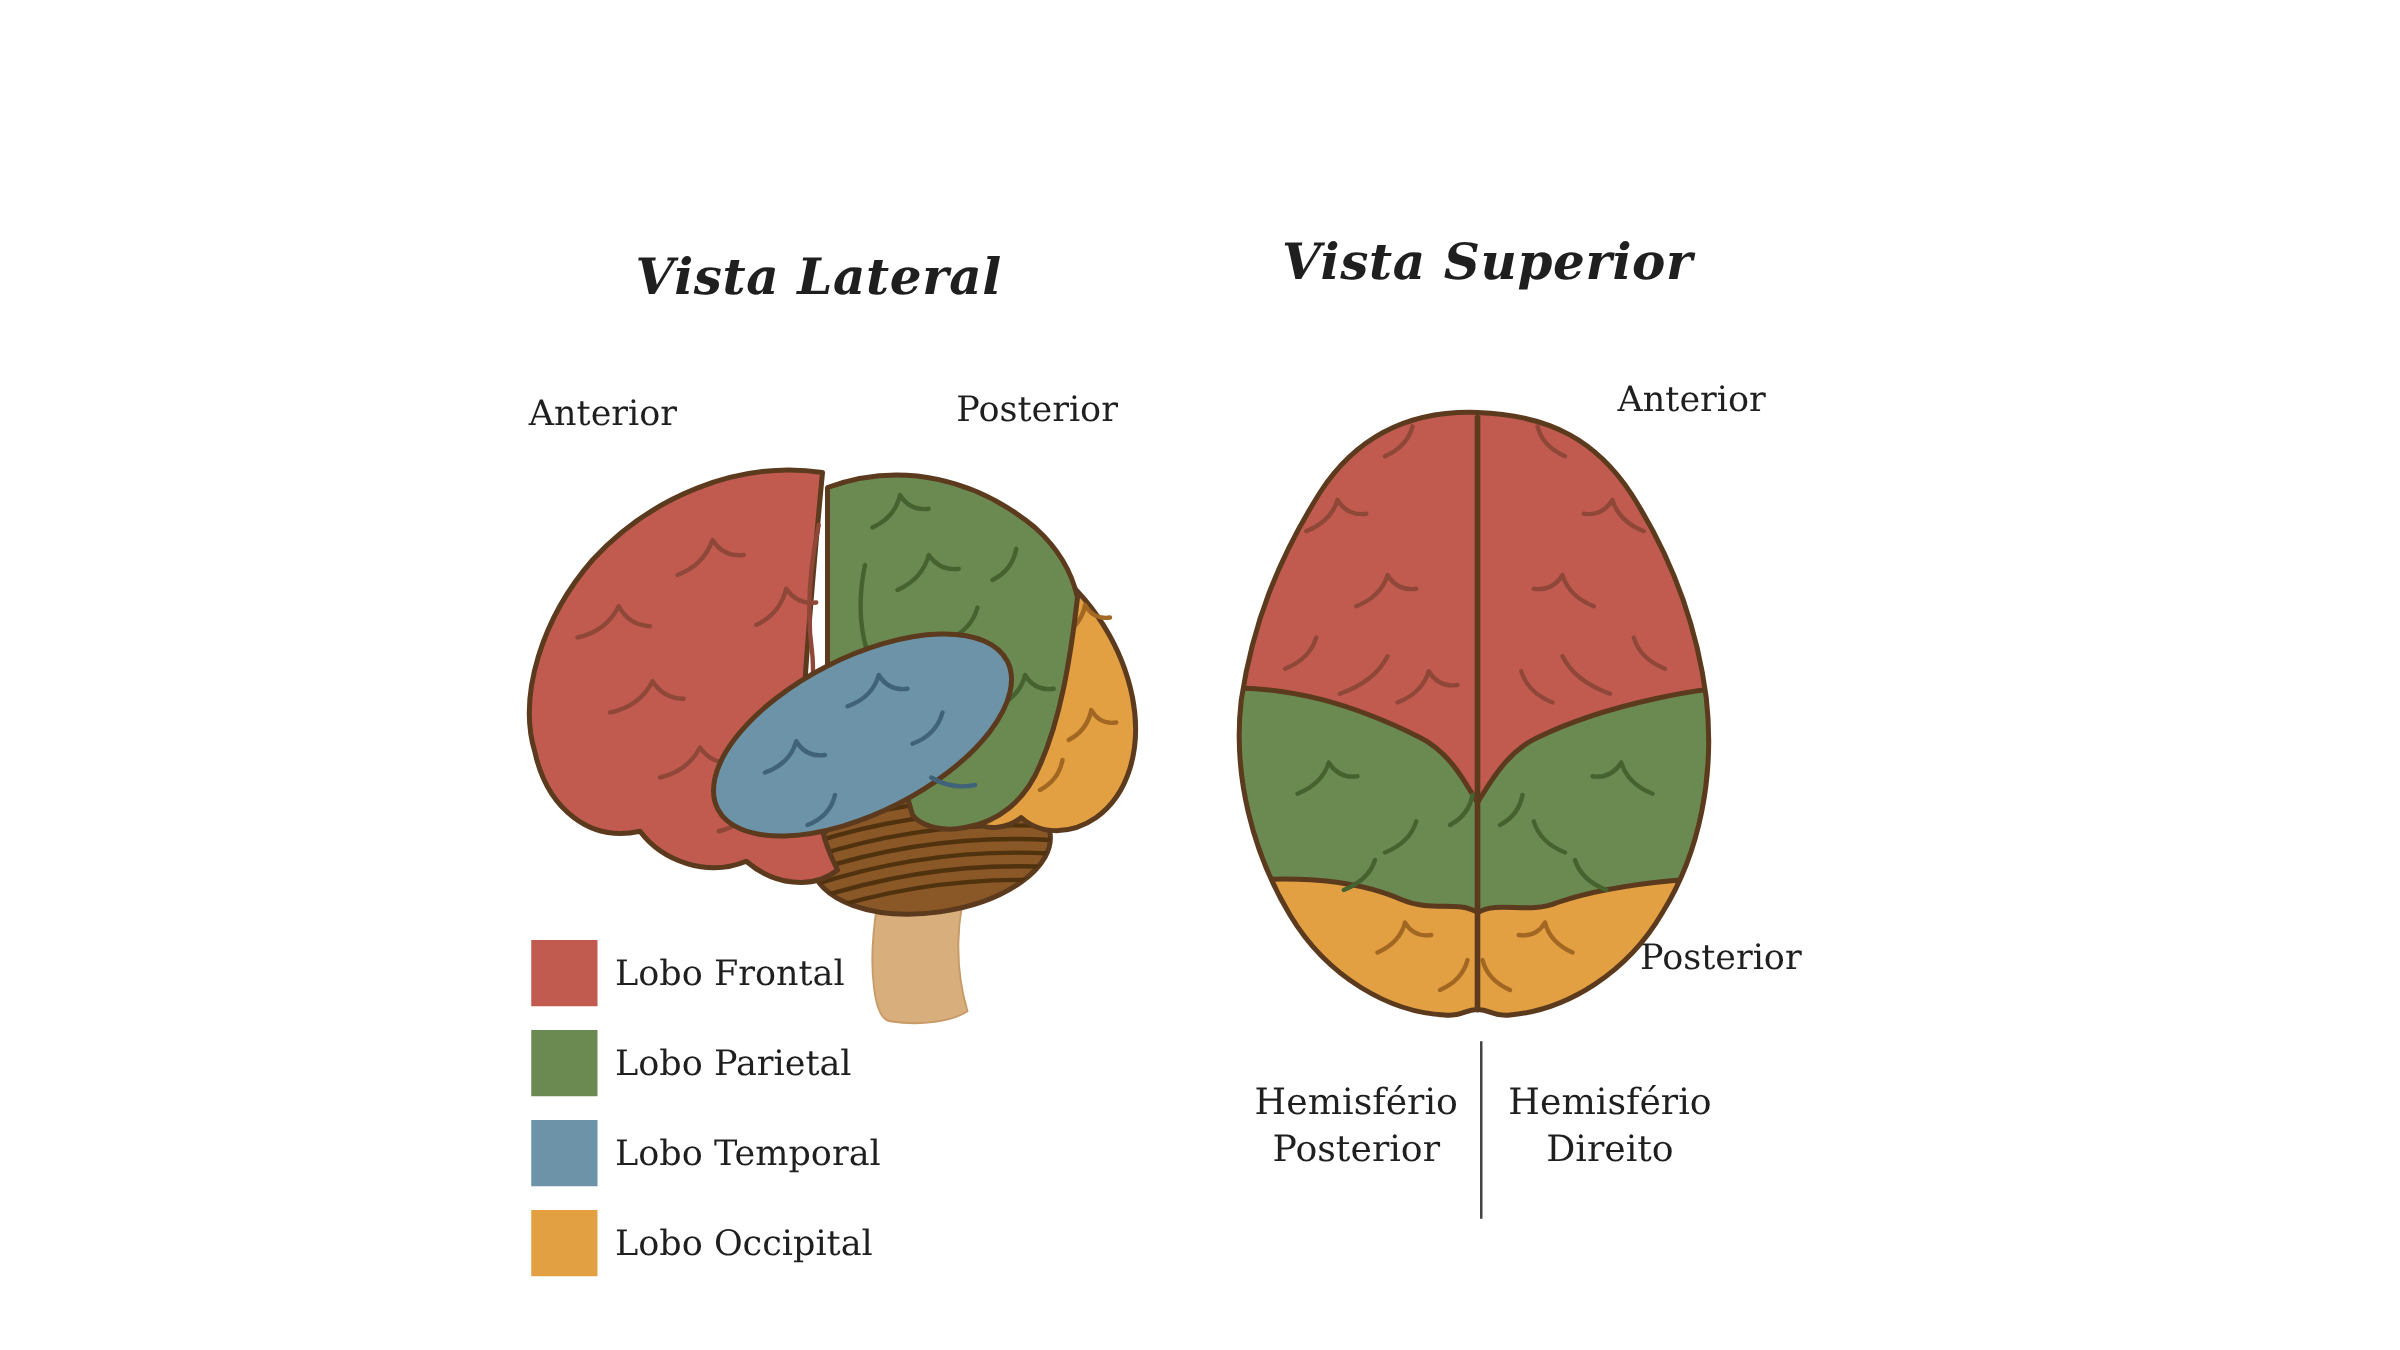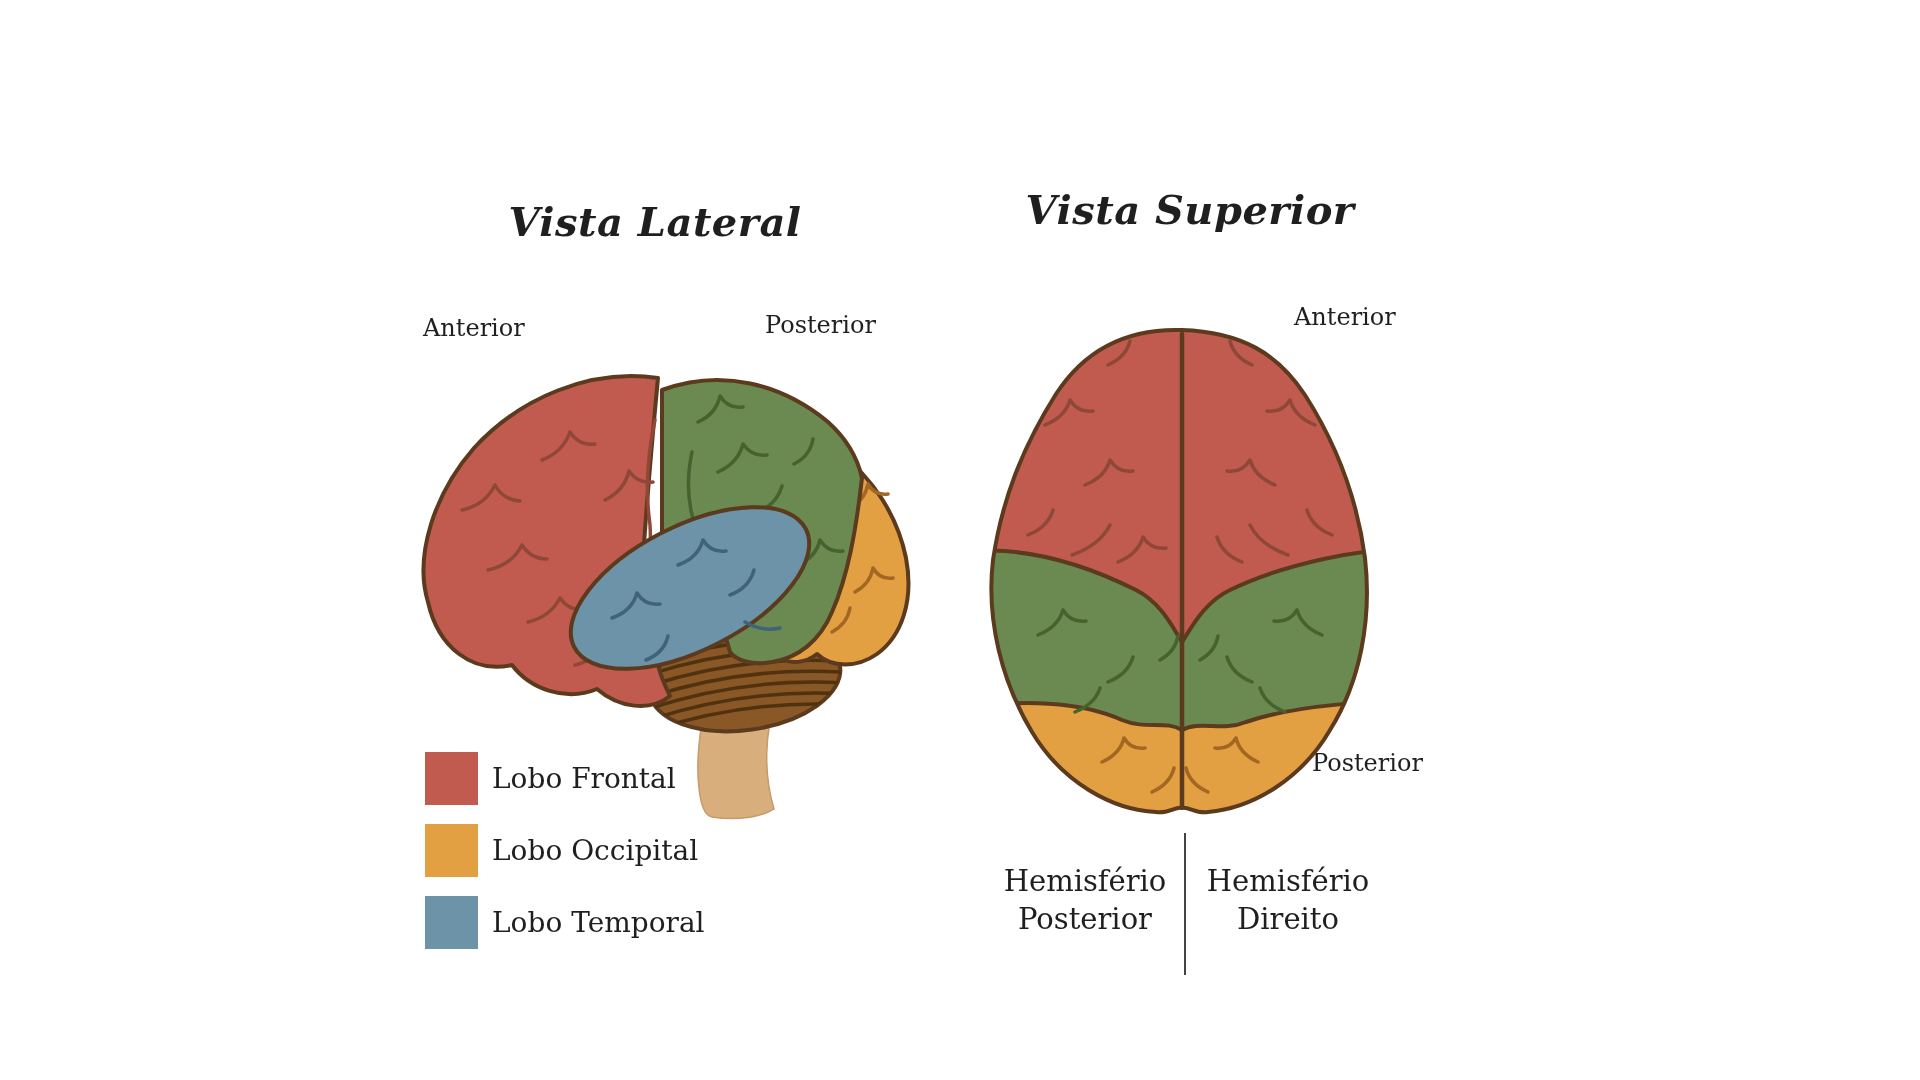--- a/index.html
+++ b/index.html
@@ -9,21 +9,21 @@
     font-family:"DejaVu Serif", serif;
     color:#1f1f1f;
     overflow:hidden;
     position:relative;
   }
   .abs{position:absolute;}
   .view-title{
     font-size:40px;font-weight:bold;font-style:italic;
     text-align:center;letter-spacing:0.5px;
   }
-  .dir-label{font-size:24px;}
+  .dir-label{font-size:28px;}
   .legend{display:flex;flex-direction:column;}
   .legend-item{display:flex;align-items:center;margin-bottom:19px;height:53px;}
   .legend-swatch{width:53px;height:53px;margin-right:14px;flex:0 0 auto;}
   .legend-label{font-size:28px;}
   .hemi-label{font-size:29px;text-align:center;line-height:38px;}
   .divider{width:2px;background:#444444;}
   svg{display:block;}
 </style>
 </head>
 <body>
@@ -91,26 +91,30 @@
            M 246,300 Q 264,293 268,276
            M 345,262 Q 362,272 380,268" stroke="#40637A"></path>
 </svg>
 
 <div class="abs legend" style="left:425px;top:752px;">
   <div class="legend-item">
     <div class="legend-swatch" style="background: rgb(193, 91, 79);"></div>
     <span class="legend-label">Lobo Frontal</span>
   </div>
   <div class="legend-item">
-    <div class="legend-swatch" style="background: rgb(227, 160, 66);"></div>
-    <span class="legend-label">Lobo Occipital</span>
+    <div class="legend-swatch" style="background: rgb(107, 138, 82);"></div>
+    <span class="legend-label">Lobo Parietal</span>
   </div>
   <div class="legend-item">
     <div class="legend-swatch" style="background: rgb(108, 147, 168);"></div>
     <span class="legend-label">Lobo Temporal</span>
+  </div>
+  <div class="legend-item">
+    <div class="legend-swatch" style="background: rgb(227, 160, 66);"></div>
+    <span class="legend-label">Lobo Occipital</span>
   </div>
 </div>
 
 <div class="abs dir-label" style="left:1294px;top:303px;">Anterior</div>
 
 <div class="abs dir-label" style="left:1312px;top:749px;">Posterior</div>
 
 <svg class="abs" style="left:960px;top:300px;" width="480" height="540" viewBox="0 0 480 540">
   <defs>
     <clipPath id="supClip">

